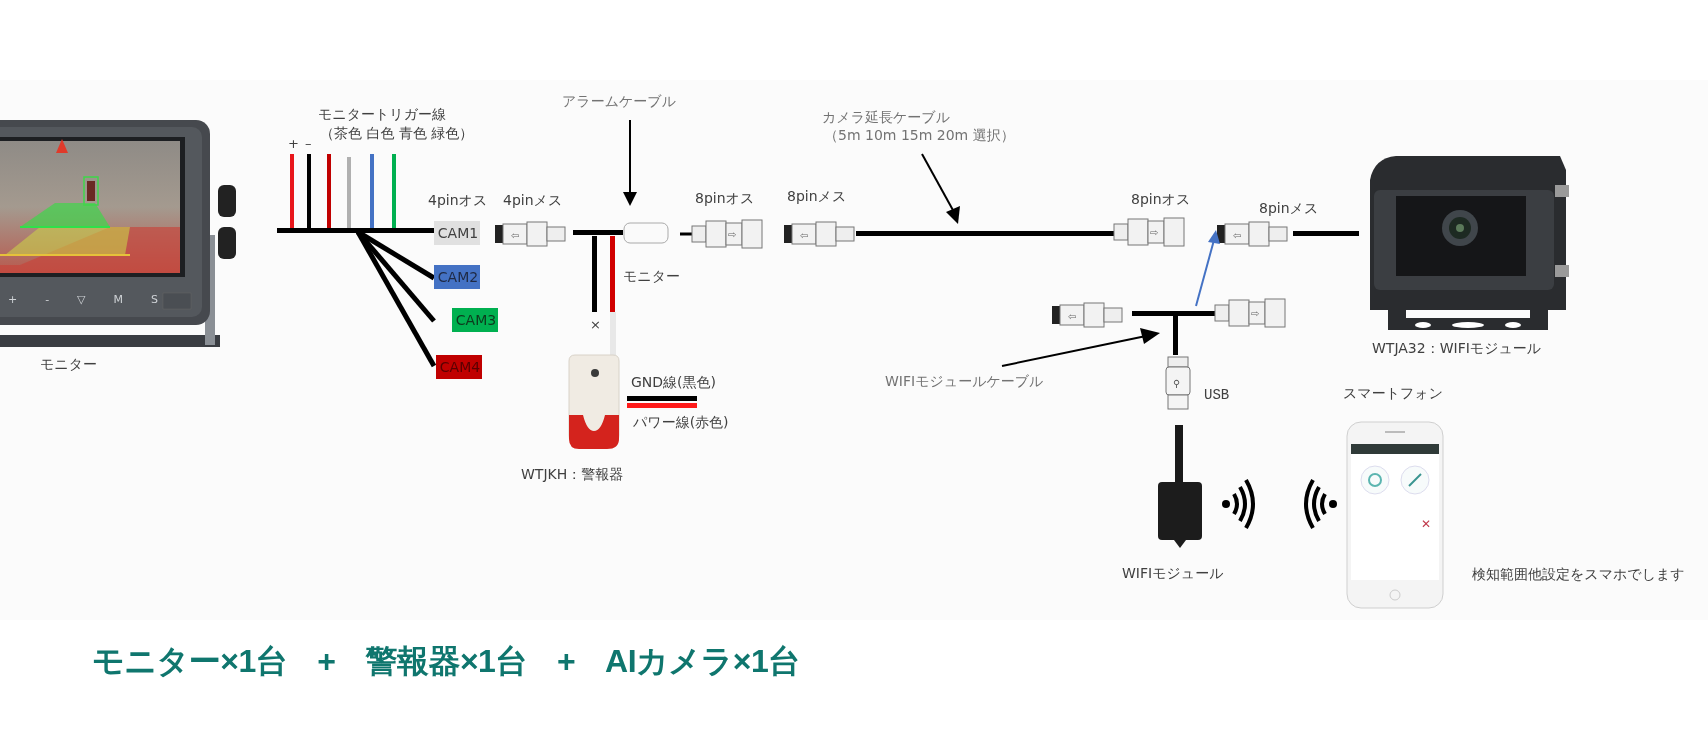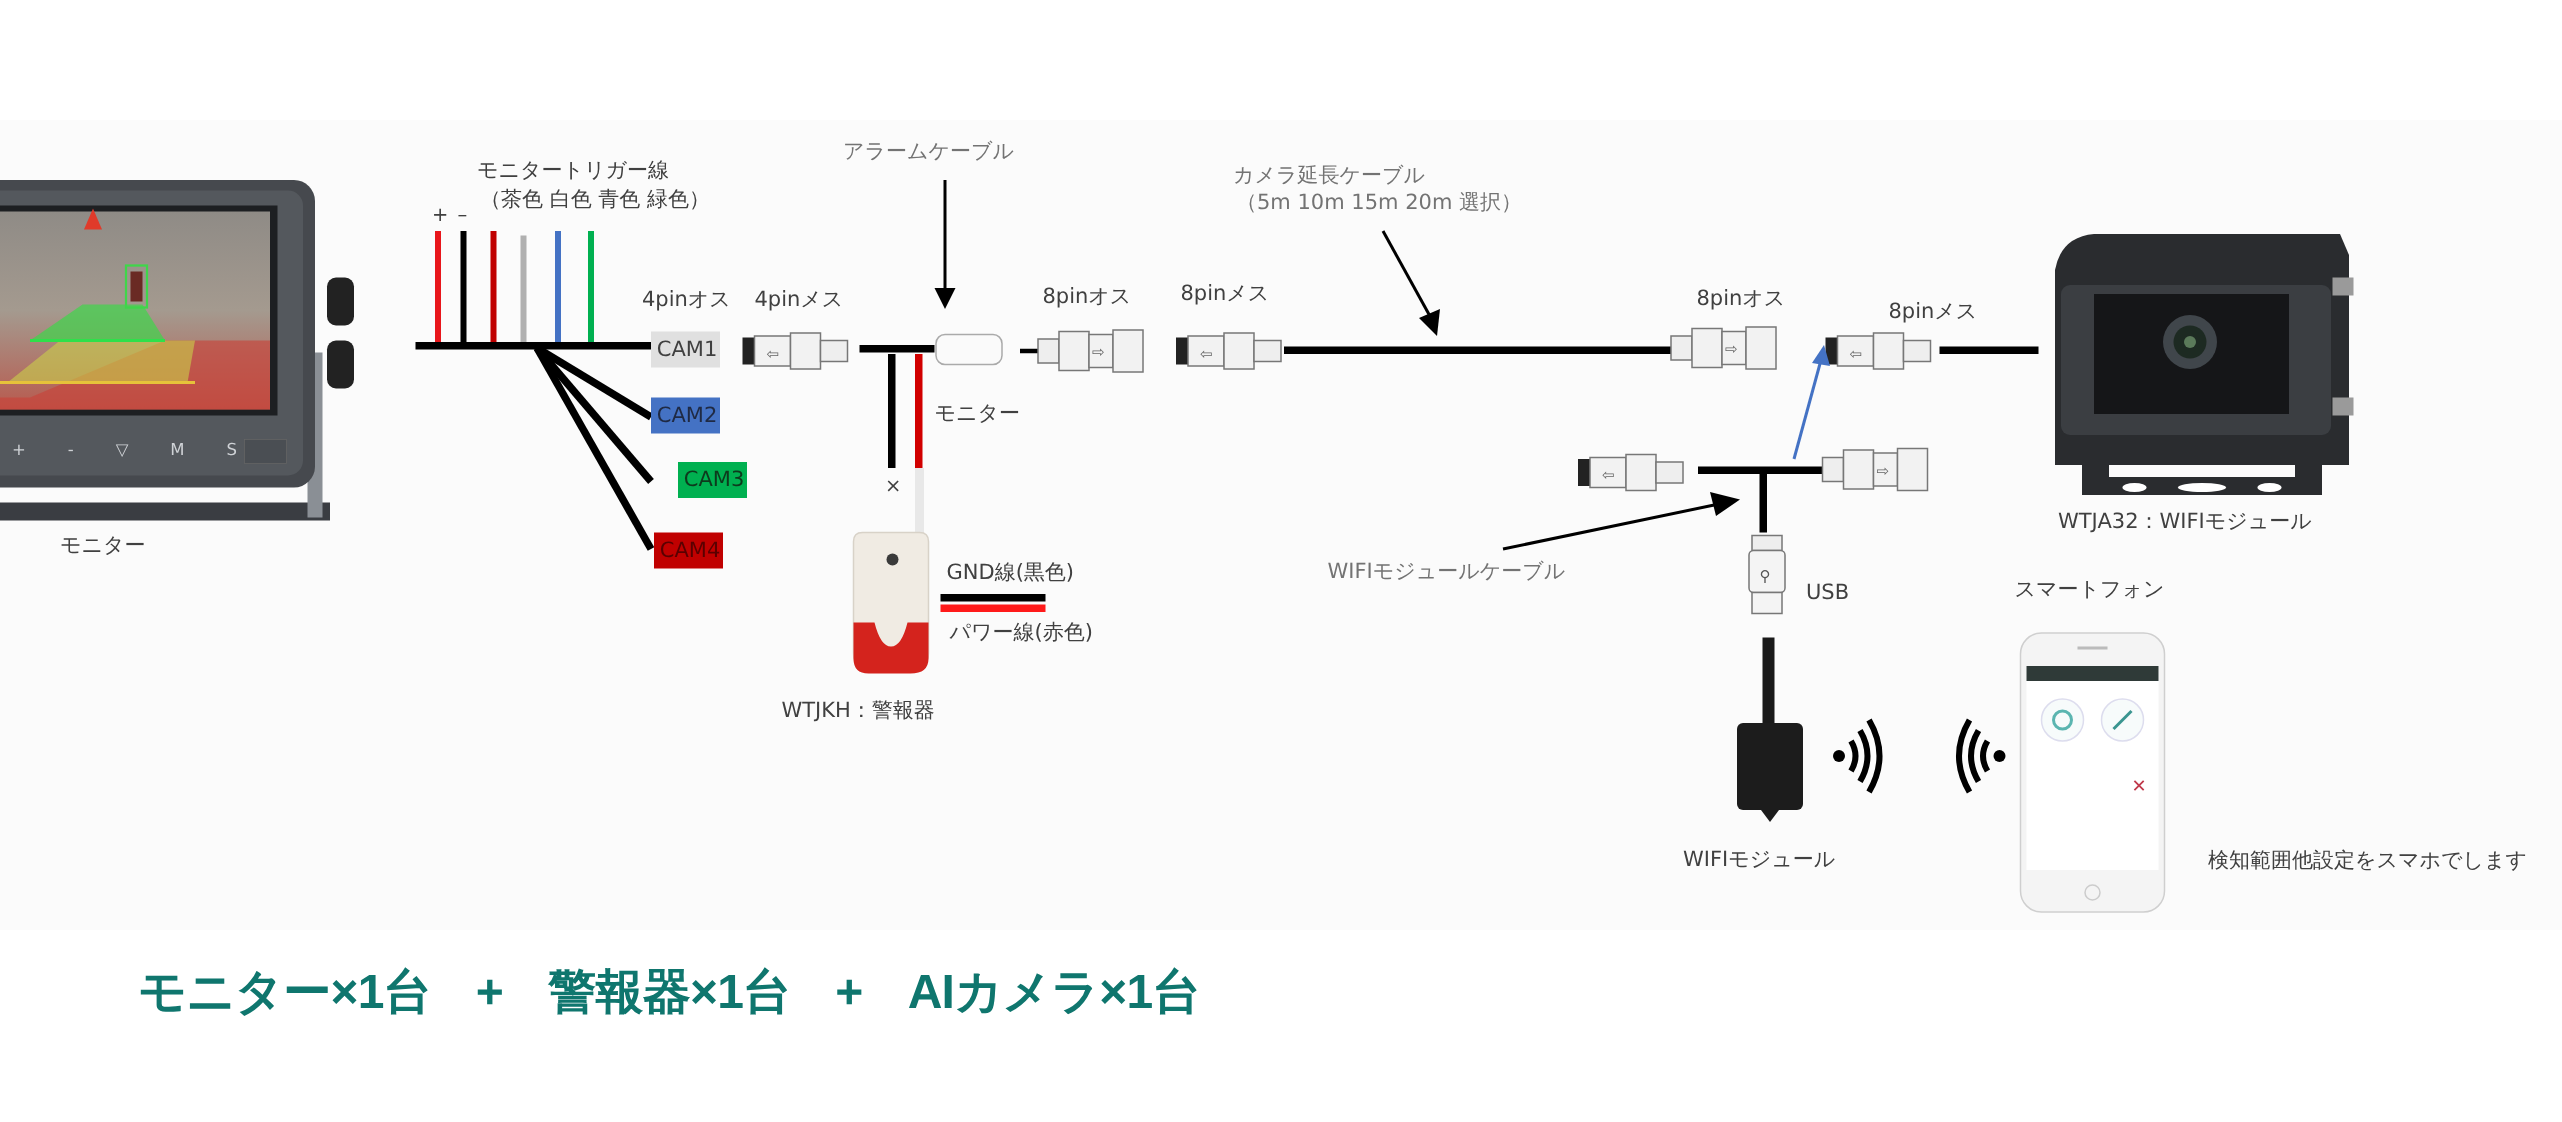--- a/index.html
+++ b/index.html
@@ -206,21 +206,21 @@
 <svg width="180" height="50" style="left:1000px;top:328px;">
   <line x1="2" y1="38" x2="146" y2="8" stroke="#000" stroke-width="2"></line>
   <polygon points="140,0 160,5 144,16" fill="#000"></polygon>
 </svg>
 <svg width="30" height="60" style="left:1163px;top:355px;">
   <rect x="5" y="2" width="20" height="10" fill="#eee" stroke="#777"></rect>
   <rect x="3" y="12" width="24" height="28" rx="3" fill="#f4f4f4" stroke="#777"></rect>
   <text x="10" y="32" font-size="10" fill="#555">⚲</text>
   <rect x="5" y="40" width="20" height="14" fill="#f4f4f4" stroke="#777"></rect>
 </svg>
-<div class="lbl" style="left:1204px;top:387px;">USB</div>
+<div class="lbl" style="left:1204px;top:387px;font-family:Liberation Mono, monospace;">USB</div>
 <div class="wire" style="left:1175px;top:425px;width:8px;height:58px;background:#1a1a1a;"></div>
 <svg width="50" height="70" style="left:1156px;top:480px;">
   <rect x="2" y="2" width="44" height="58" rx="4" fill="#1c1c1c"></rect>
   <path d="M18 60 L24 68 L30 60 Z" fill="#1c1c1c"></path>
 </svg>
 <svg width="50" height="60" style="left:1218px;top:474px;">
   <circle cx="8" cy="30" r="4" fill="#000"></circle>
   <path d="M16 20 Q22 30 16 40" stroke="#000" stroke-width="4" fill="none"></path>
   <path d="M22 13 Q32 30 22 47" stroke="#000" stroke-width="4" fill="none"></path>
   <path d="M28 6 Q42 30 28 54" stroke="#000" stroke-width="4" fill="none"></path>

